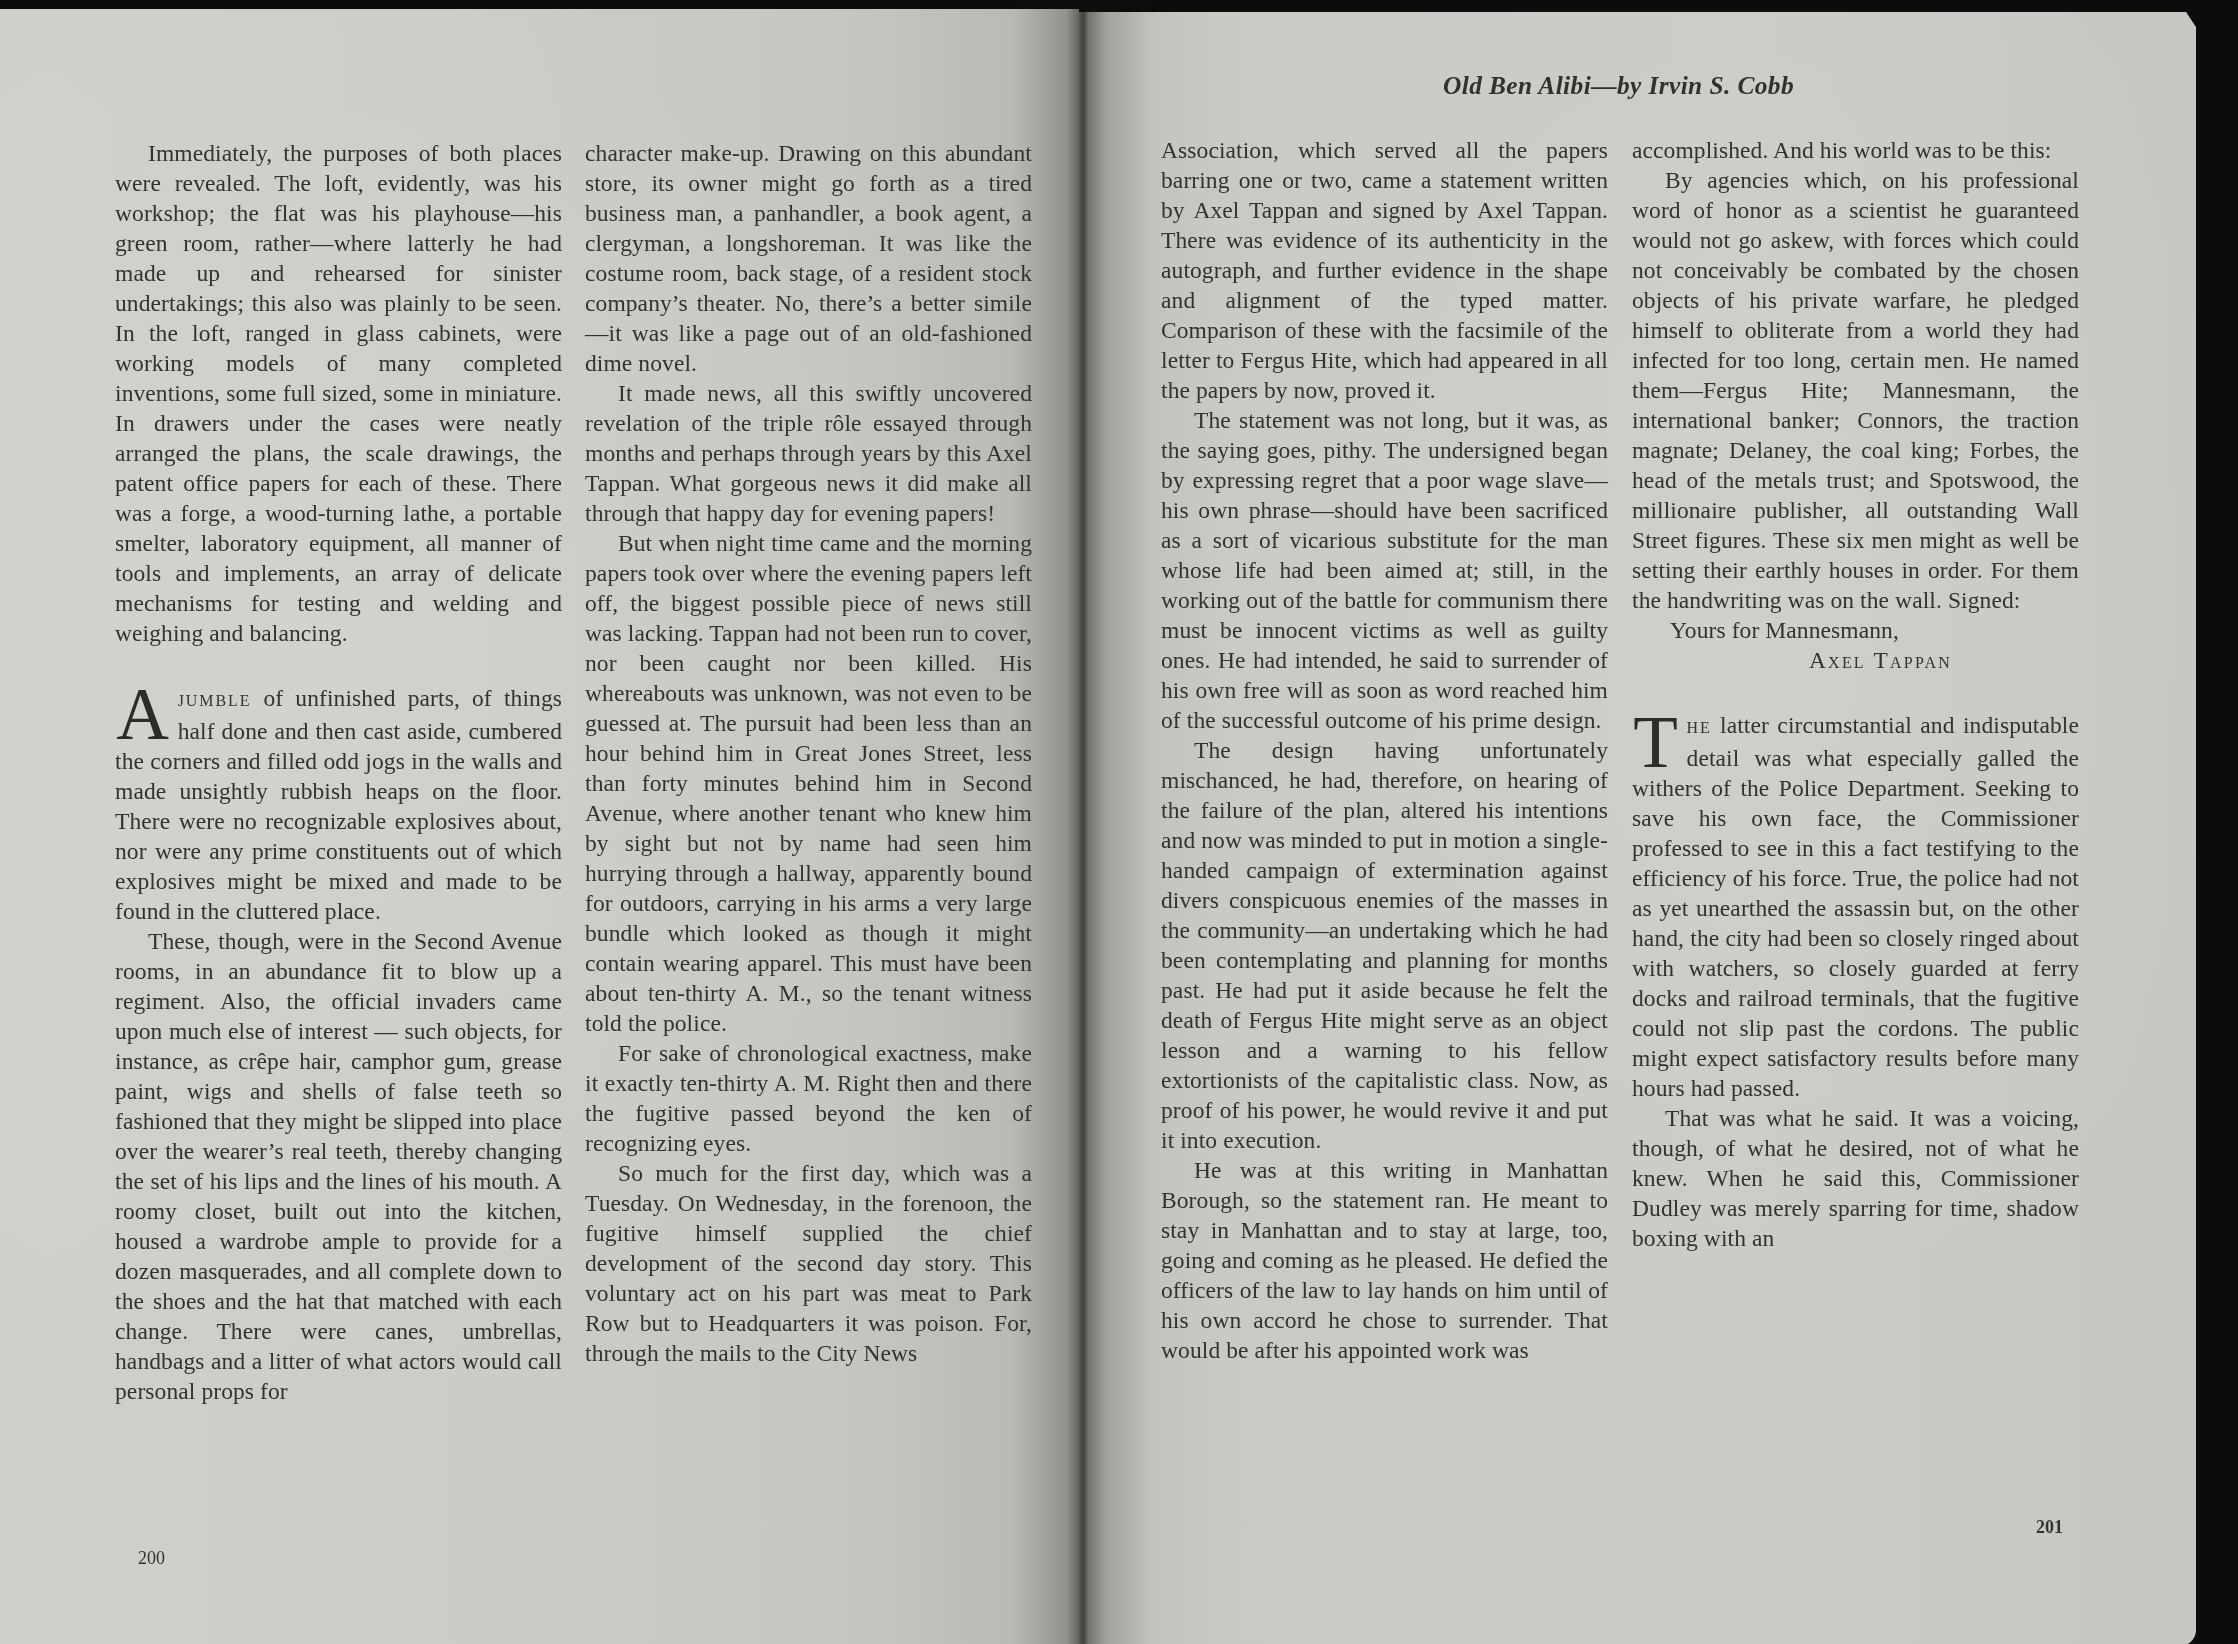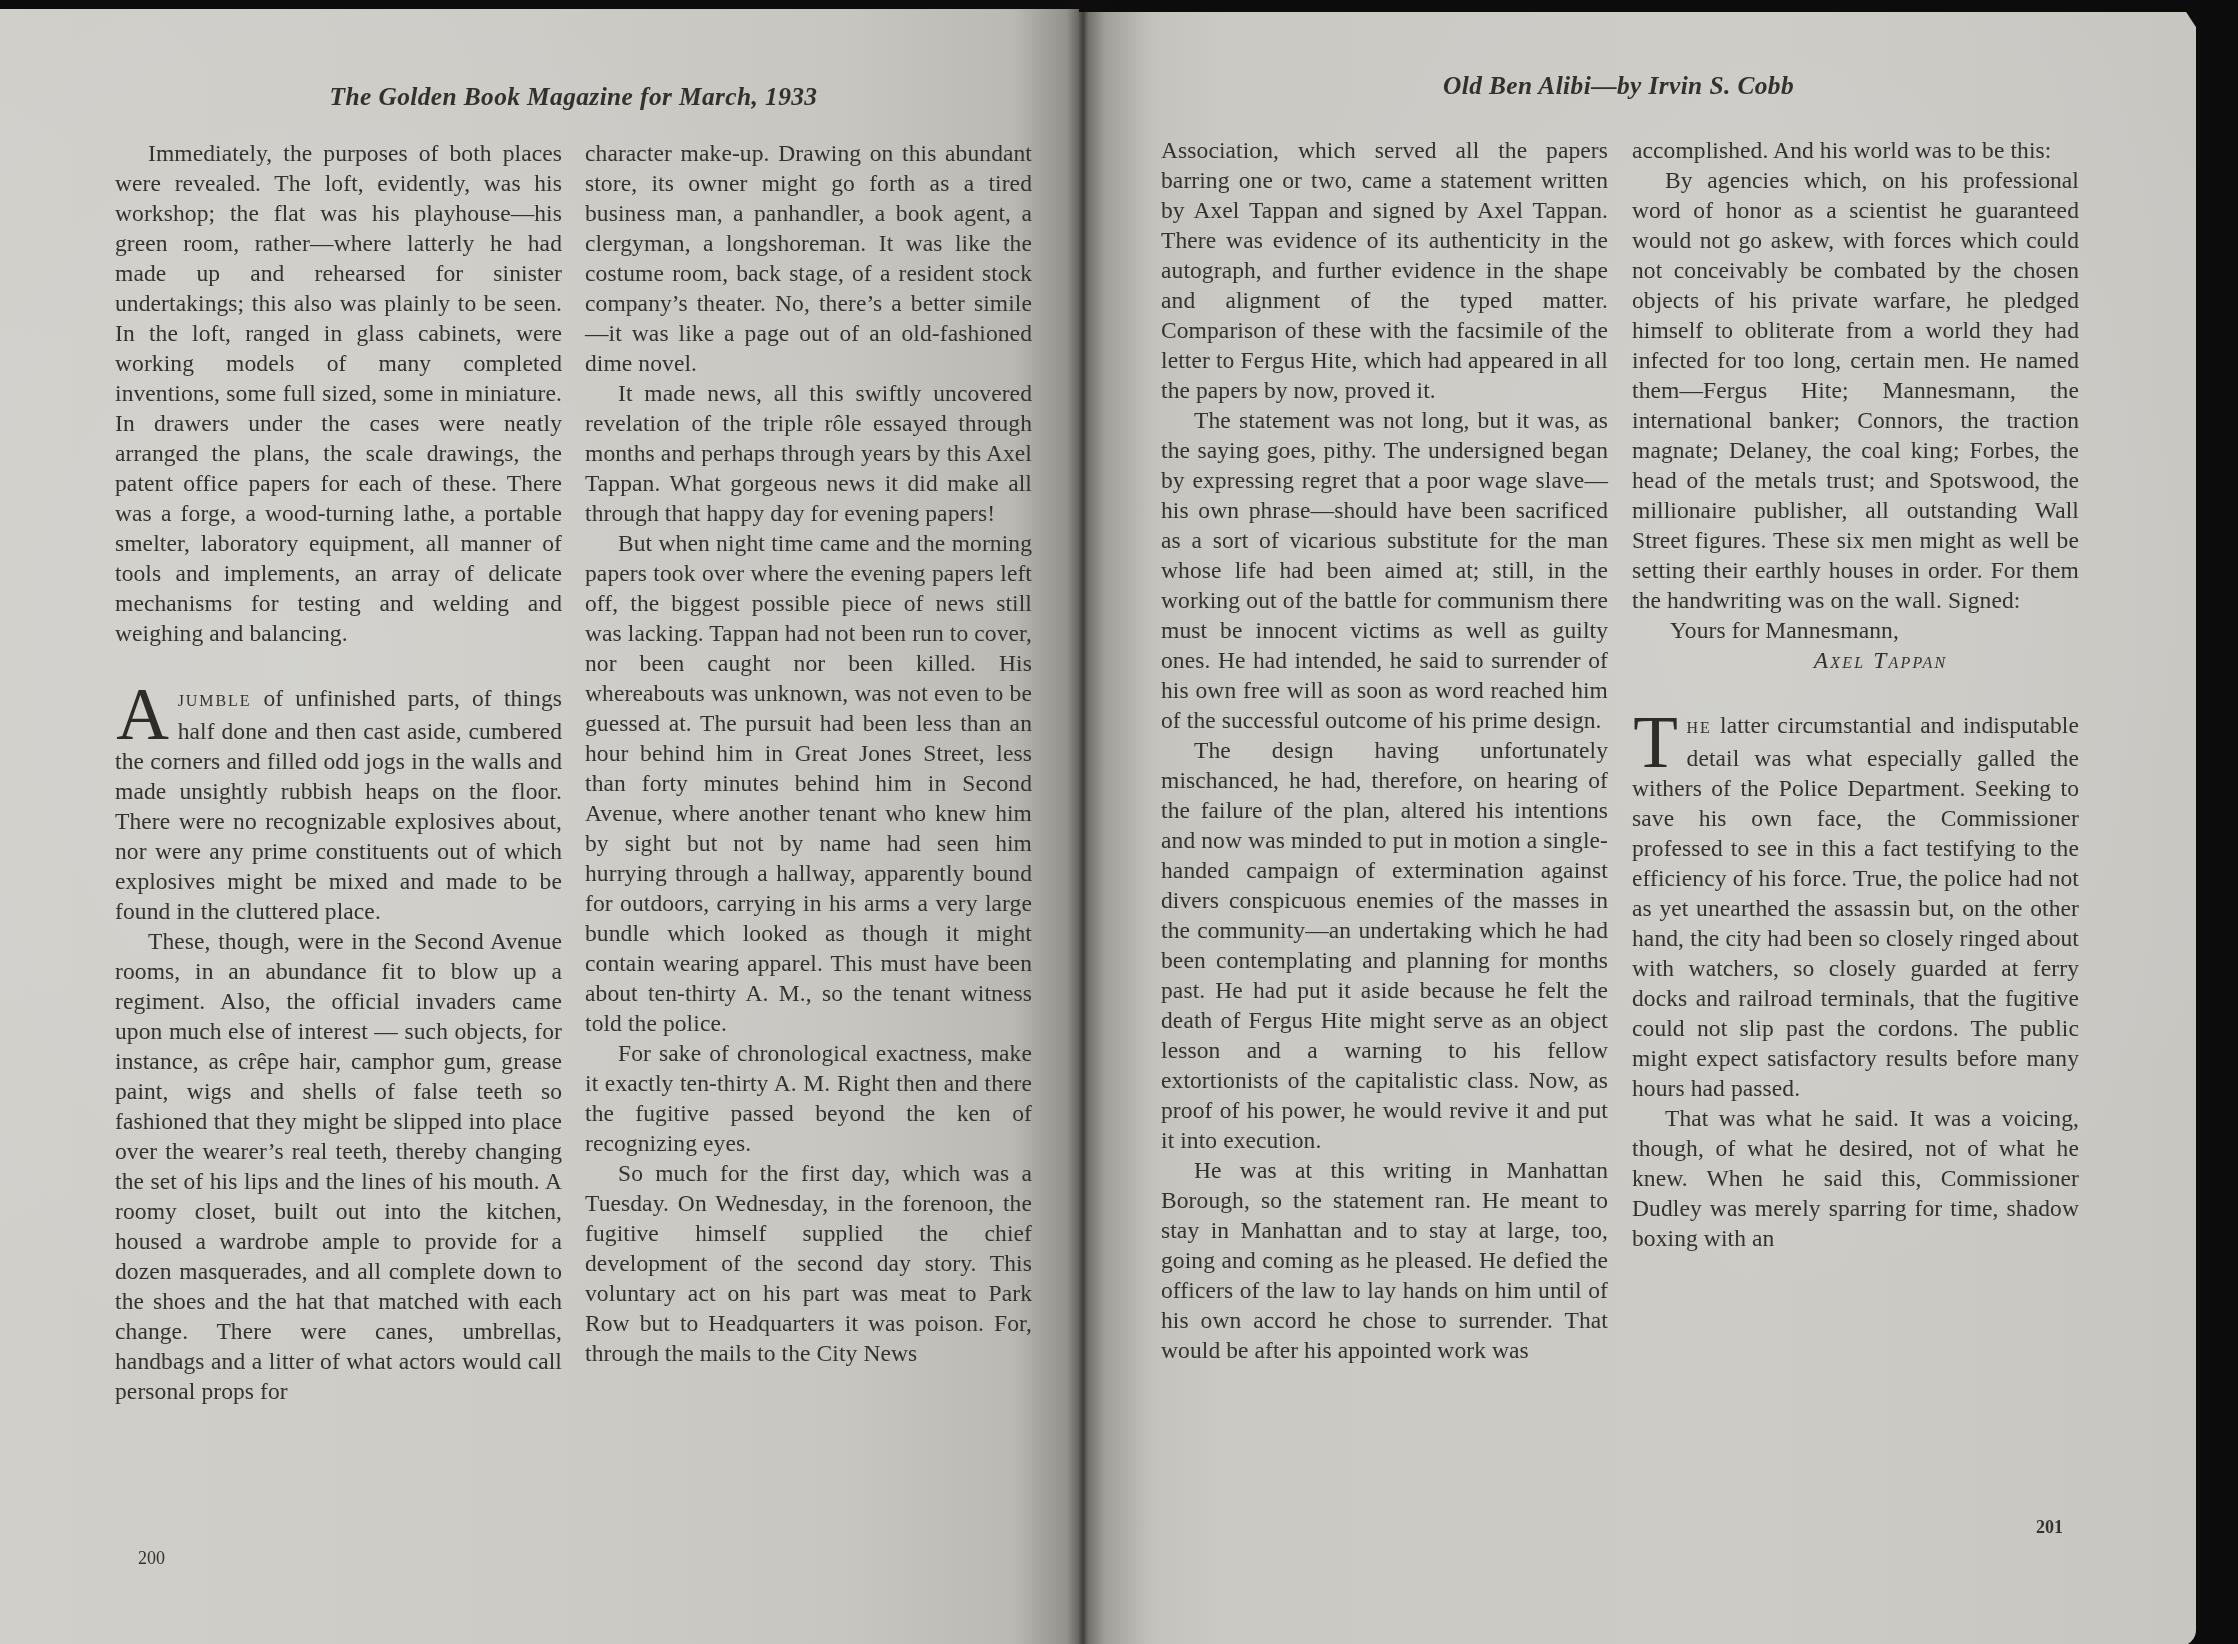--- a/index.html
+++ b/index.html
@@ -58,38 +58,37 @@
   .col-r1 { left:82px; top:123px; }
   .col-r2 { left:553px; top:123px; }
   .col p { margin:0; }
   p.indent   { text-indent:33px; }
   p.noindent { text-indent:0; }
   p.space    { margin-top:35px; }
   p.dropcap  { text-indent:0; }
   p.center   { text-indent:0; text-align:center; padding-right:142px; }
   p.signature{
     text-indent:0; text-align:center; padding-left:50px;
-    font-variant:small-caps; letter-spacing:2.2px;font-style:italic;
+    font-variant:small-caps; letter-spacing:2.2px;
   }
   .dropcap-initial {
     float:left; font-size:73px; line-height:58px;
     padding:3.7px 8.7px 0 1.2px; color:#2e2c27;
   }
   .leadcaps { font-size:16px; letter-spacing:1.9px; }
   .pagenum { position:absolute; font-size:18px; color:#34322d; }
   .pn-left  { left:138px; top:1539px; }
   .pn-right { left:553px; top:1505px; width:447px; text-align:right; padding-right:16px; font-weight:bold; box-sizing:border-box; }
 </style>
 </head>
 <body>
 
 <div class="scene">
 
   <div class="page page-left">
-    <div class="running-head rh-left">The Golden Book Magazine for March, 1933</div>
     <div class="col col-l1">
         <p class="indent">Immediately, the purposes of both places were revealed. The loft, evidently, was his workshop; the flat was his playhouse—his green room, rather—where latterly he had made up and rehearsed for sinister undertakings; this also was plainly to be seen. In the loft, ranged in glass cabinets, were working models of many completed inventions, some full sized, some in miniature. In drawers under the cases were neatly arranged the plans, the scale drawings, the patent office papers for each of these. There was a forge, a wood-turning lathe, a portable smelter, laboratory equipment, all manner of tools and implements, an array of delicate mechanisms for testing and welding and weighing and balancing.</p>
         <p class="dropcap space"><span class="dropcap-initial">A</span><span class="leadcaps">JUMBLE </span>of unfinished parts, of things half done and then cast aside, cumbered the corners and filled odd jogs in the walls and made unsightly rubbish heaps on the floor. There were no recognizable explosives about, nor were any prime constituents out of which explosives might be mixed and made to be found in the cluttered place.</p>
         <p class="indent">These, though, were in the Second Avenue rooms, in an abundance fit to blow up a regiment. Also, the official invaders came upon much else of interest — such objects, for instance, as crêpe hair, camphor gum, grease paint, wigs and shells of false teeth so fashioned that they might be slipped into place over the wearer’s real teeth, thereby changing the set of his lips and the lines of his mouth. A roomy closet, built out into the kitchen, housed a wardrobe ample to provide for a dozen masquerades, and all complete down to the shoes and the hat that matched with each change. There were canes, umbrellas, handbags and a litter of what actors would call personal props for</p>
       </div>
     <div class="col col-l2">
         <p class="noindent">character make-up. Drawing on this abundant store, its owner might go forth as a tired business man, a panhandler, a book agent, a clergyman, a longshoreman. It was like the costume room, back stage, of a resident stock company’s theater. No, there’s a better simile—it was like a page out of an old-fashioned dime novel.</p>
         <p class="indent">It made news, all this swiftly uncovered revelation of the triple rôle essayed through months and perhaps through years by this Axel Tappan. What gorgeous news it did make all through that happy day for evening papers!</p>
         <p class="indent">But when night time came and the morning papers took over where the evening papers left off, the biggest possible piece of news still was lacking. Tappan had not been run to cover, nor been caught nor been killed. His whereabouts was unknown, was not even to be guessed at. The pursuit had been less than an hour behind him in Great Jones Street, less than forty minutes behind him in Second Avenue, where another tenant who knew him by sight but not by name had seen him hurrying through a hallway, apparently bound for outdoors, carrying in his arms a very large bundle which looked as though it might contain wearing apparel. This must have been about ten-thirty A. M., so the tenant witness told the police.</p>
         <p class="indent">For sake of chronological exactness, make it exactly ten-thirty A. M. Right then and there the fugitive passed beyond the ken of recognizing eyes.</p>

